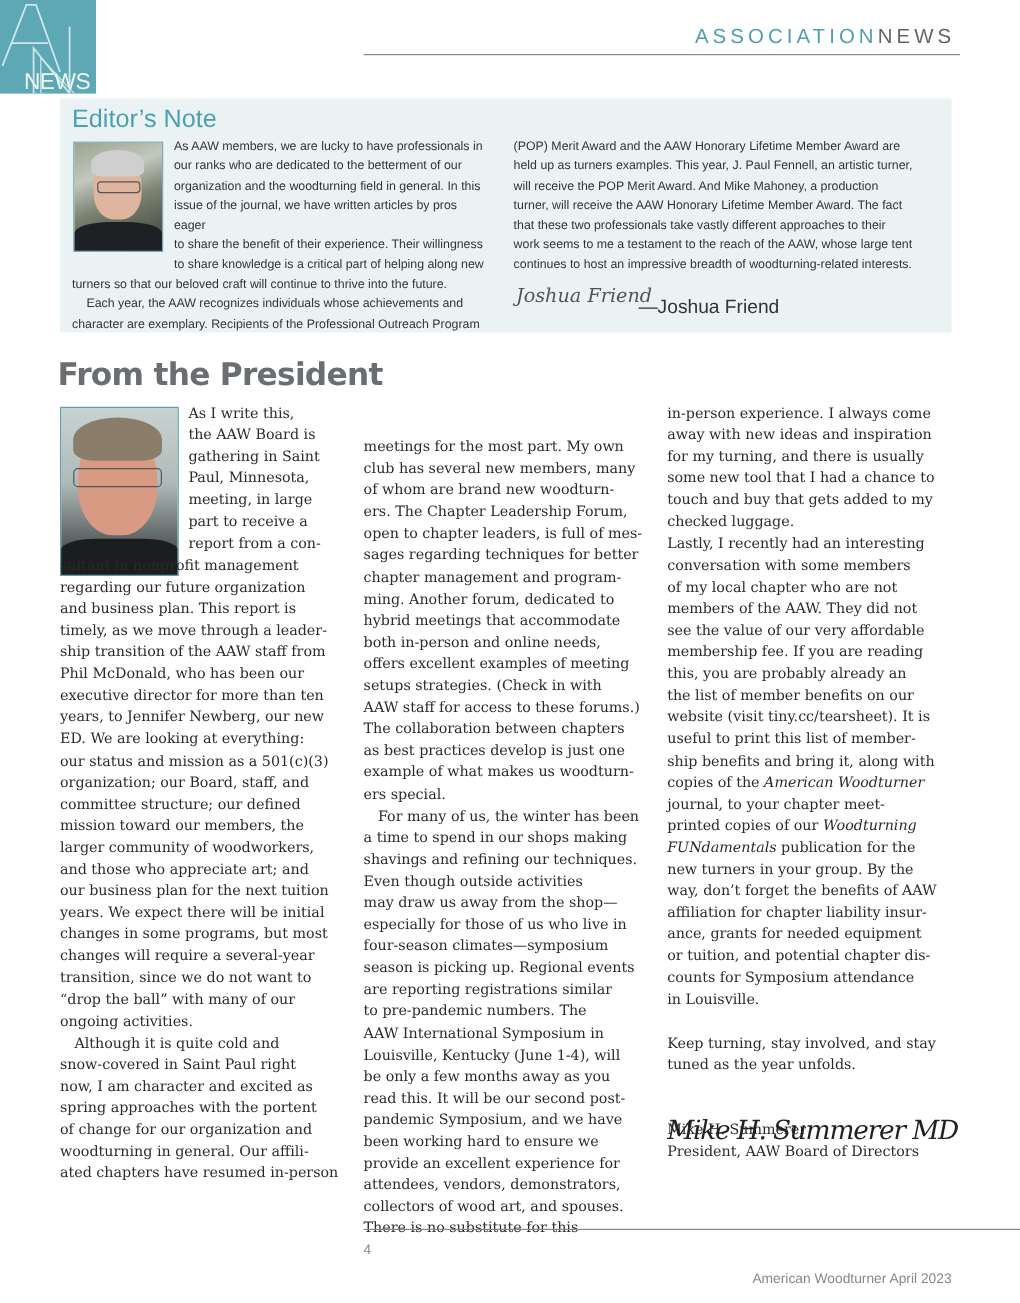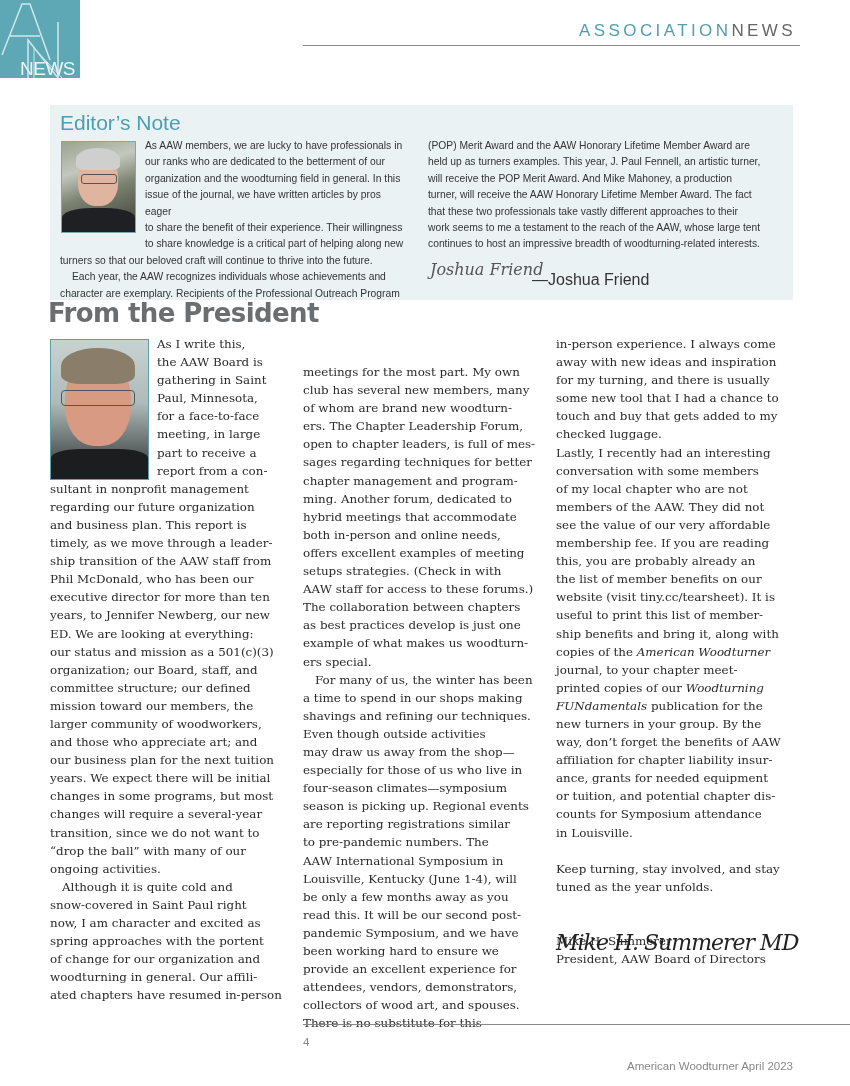--- a/index.html
+++ b/index.html
@@ -7,21 +7,21 @@
 
   .logo { position:absolute; left:0; top:0; width:80px; height:78px; background:#5ea8b6; overflow:hidden; }
   .logo svg { position:absolute; left:0; top:0; }
   .logo .logo-text { position:absolute; left:20px; bottom:-2px; font-family:"Liberation Sans", sans-serif; font-size:19px; color:#e9f5f7; letter-spacing:-0.5px; }
 
   .section-label { position:absolute; right:54px; top:21px; font-family:"Liberation Sans", sans-serif; font-size:17px; letter-spacing:3.4px; }
   .section-label .a { color:#4f9fad; }
   .section-label .b { color:#666; }
   .top-rule { position:absolute; left:303px; top:45px; width:497px; height:1px; background:#888; }
 
-  .editor-box { position:absolute; left:50px; top:105px; width:743px; height:195px; background:#ebf2f4; }
+  .editor-box { position:absolute; left:50px; top:82px; width:743px; height:195px; background:#ebf2f4; }
   .editor-title { position:absolute; left:10px; top:6px; font-family:"Liberation Sans", sans-serif; font-size:21px; color:#4b9fb0; }
   .editor-photo { position:absolute; left:11px; top:36px; width:73px; height:90px; border:1px solid #7aa9b3; background:linear-gradient(160deg,#9aa38f 0%,#c3c8be 30%,#7b8270 55%,#3a3d36 100%); overflow:hidden; }
   .editor-photo .face { position:absolute; left:16px; top:12px; width:40px; height:52px; border-radius:45% 45% 42% 42%; background:#e0b5a0; }
   .editor-photo .hair { position:absolute; left:14px; top:6px; width:44px; height:22px; border-radius:50% 50% 20% 20%; background:#cfcfcf; }
   .editor-photo .glasses { position:absolute; left:19px; top:32px; width:34px; height:8px; border:1.5px solid #555; border-radius:3px; }
   .editor-photo .shirt { position:absolute; left:0; bottom:0; width:73px; height:24px; background:#1e2024; border-radius:40% 40% 0 0; }
 
   .ed-col { position:absolute; font-family:"Liberation Sans", sans-serif; font-size:10.3px; line-height:16.4px; color:#333; }
   .ed-col1 { left:10px; top:33px; width:348px; }
   .ed-col1 .wrap-line { padding-left:85px; }
@@ -106,21 +106,20 @@
     <div class="face"></div>
     <div class="hair"></div>
     <div class="glasses"></div>
 </div>
 
 <div class="col col1">
   <div class="indent-photo">As I write this,</div>
   <div class="indent-photo">the AAW Board is</div>
   <div class="indent-photo">gathering in Saint</div>
   <div class="indent-photo">Paul, Minnesota,</div>
-  <div class="indent-photo">for a face-to-face</div>
   <div class="indent-photo">meeting, in large</div>
   <div class="indent-photo">part to receive a</div>
   <div class="indent-photo">report from a con-</div>
   <div>sultant in nonprofit management</div>
   <div>regarding our future organization</div>
   <div>and business plan. This report is</div>
   <div>timely, as we move through a leader-</div>
   <div>ship transition of the AAW staff from</div>
   <div>Phil McDonald, who has been our</div>
   <div>executive director for more than ten</div>

